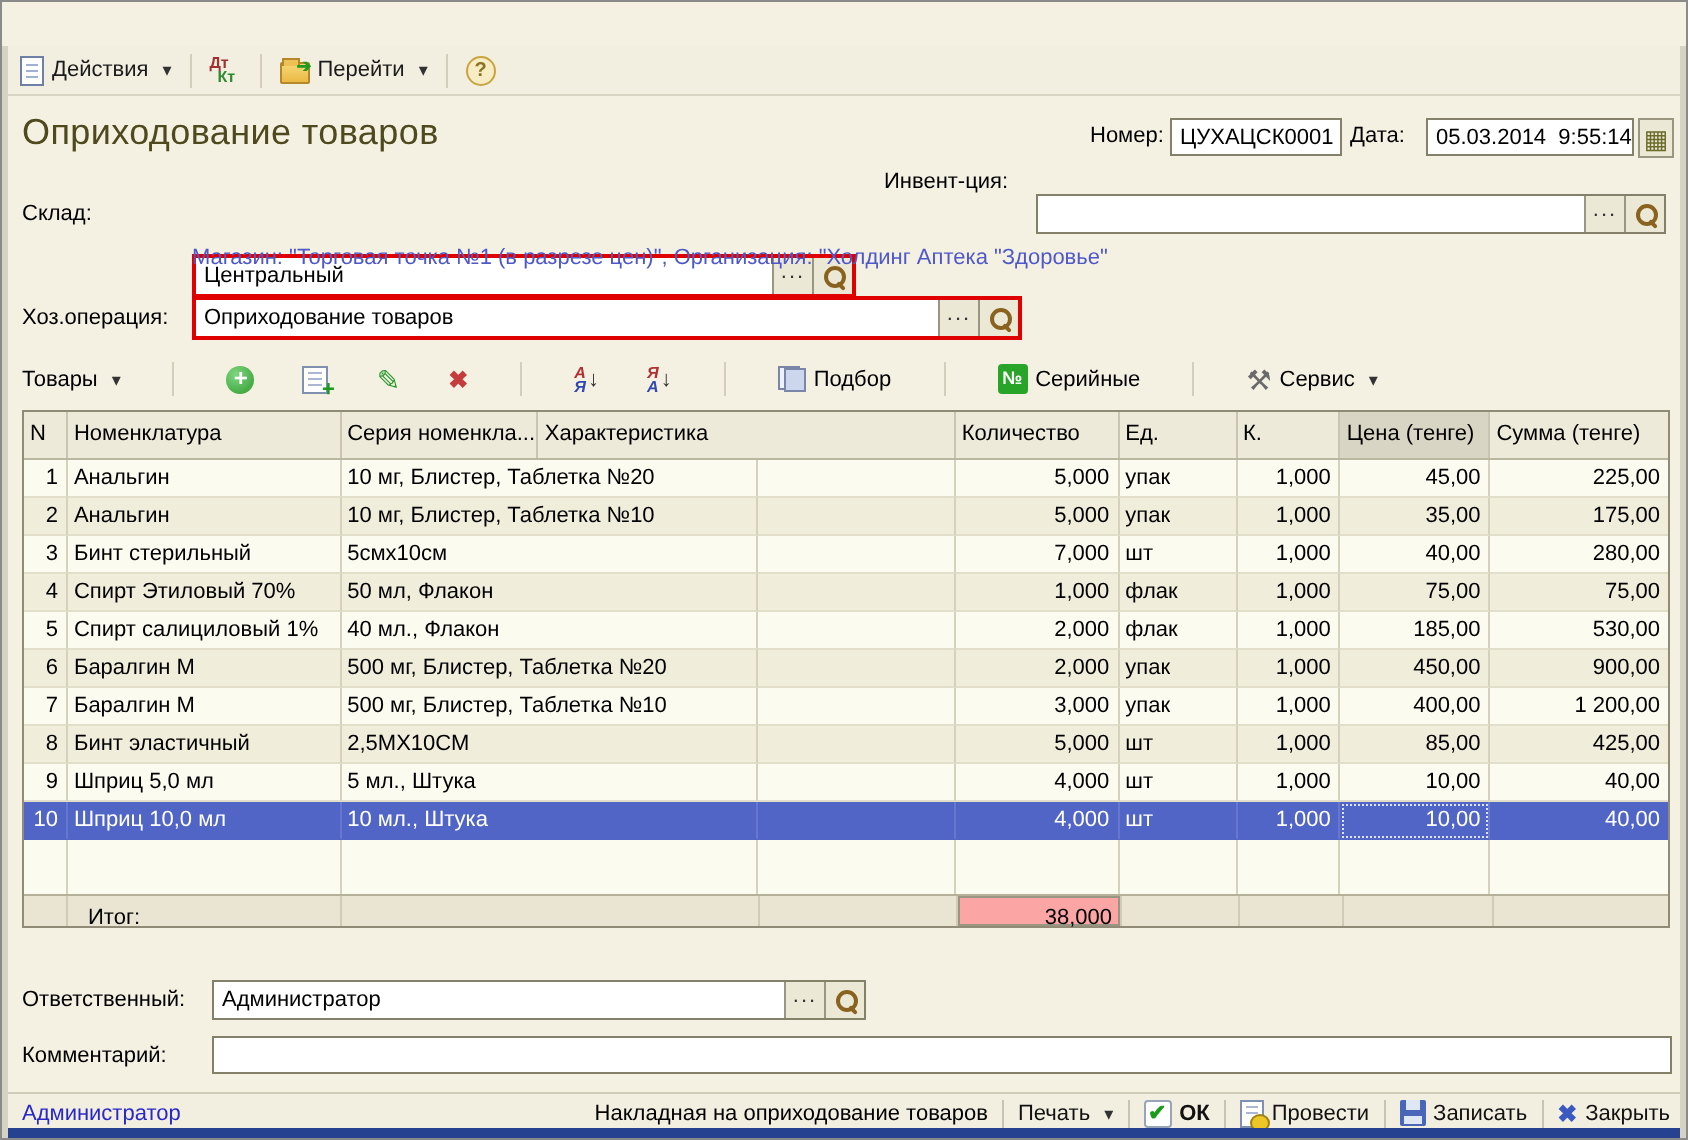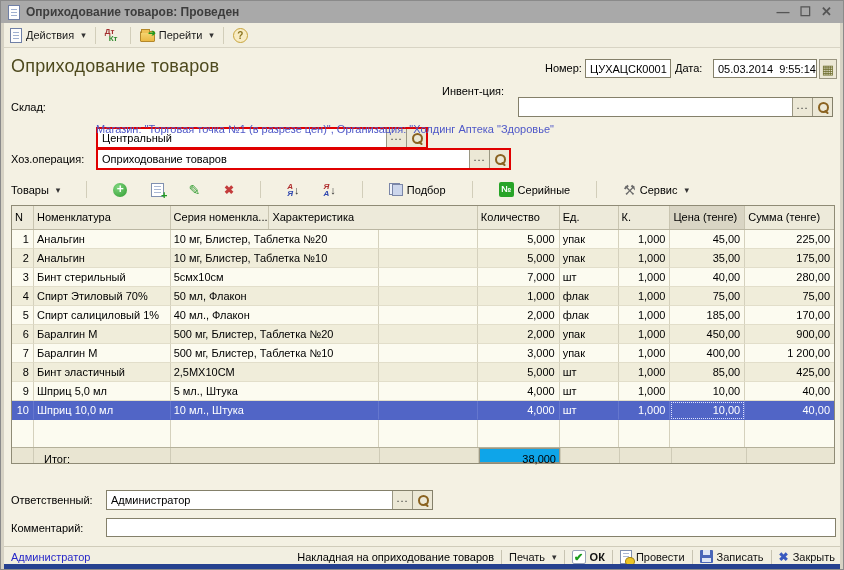--- a/index.html
+++ b/index.html
@@ -93,21 +93,21 @@
   .trow.sel .td.c-price { outline:1px dotted #dde2ff; outline-offset:-2px; }
   .c-n{width:22px; text-align:right;} .c-name{width:137px;} .c-char{width:209px;} .c-series{width:99px;}
   .c-qty{width:82px; text-align:right;} .c-unit{width:59px;} .c-k{width:52px; text-align:right;}
   .c-price{width:75px; text-align:right;} .c-sum{width:89px; text-align:right; border-right:none !important;}
   .th.c-n, .th.c-qty, .th.c-k, .th.c-price, .th.c-sum { text-align:left; }
   .filler { display:flex; height:27px; }
   .filler .td { border-bottom:none; height:27px; }
   .tfoot { display:flex; height:16px; background:#e9e5d2; border-top:1px solid #b4b09a; }
   .tf { padding:5px 4px 0 3px; border-right:1px solid #cfcbb7; white-space:nowrap; }
   .tf.label { padding-left:10px; }
-  .tf.white { background:#0ea5e9; box-shadow:inset 0 0 0 1px #9a9682; text-align:right; }
+  .tf.white { background:#fca5a5; box-shadow:inset 0 0 0 1px #9a9682; text-align:right; }
 
   
   .statusbar { position:absolute; left:0; top:545px; width:844px; height:20px; background:#f2efe1;
                border-top:1px solid #d0ccba; display:flex; align-items:center; padding:0 10px; font-size:11px; }
   .sb-user { color:#2828c8; }
   .sb-right { margin-left:auto; display:flex; align-items:center; gap:7px; }
   .sb-sep { width:1px; height:14px; background:#c8c4b2; }
   .sb-btn { display:flex; align-items:center; gap:4px; color:#111; }
   .sb-btn.ok { font-weight:bold; }
   .ico-ok { width:14px; height:14px; background:#fff; border:1px solid #9aa4b8; border-radius:2px;
@@ -123,29 +123,20 @@
   .ico-save::after { content:""; position:absolute; left:2px; bottom:1px; width:9px; height:4px; background:#dfe6f4; }
   .ico-close::before { content:"✖"; color:#3a5abf; font-size:12px; font-weight:bold; }
   .navy-strip { position:absolute; left:0; bottom:0; width:100%; height:5px; background:#26418f; }
   .side-frame { position:absolute; top:22px; bottom:0; width:3px; background:#d6d2c4; z-index:4; }
 </style>
 </head>
 <body>
 
 <div class="window">
 
-  <div class="titlebar">
-    <span class="doc-icon"></span>
-    <span class="titlebar-title">Оприходование товаров: Проведен</span>
-    <span class="win-btns">
-      <span class="win-btn">—</span>
-      <span class="win-btn">☐</span>
-      <span class="win-btn">✕</span>
-    </span>
-  </div>
 
   <div class="toolbar">
     <span class="tb-btn arrow">
       <span class="doc-icon"></span>
       <span>Действия</span>
     </span>
     <span class="tb-sep"></span>
     <span class="tb-btn">
       <span class="dtkt"></span>
     </span>
@@ -309,21 +300,21 @@
         </div>
         <div class="trow">
           <div class="td c-n">5</div>
           <div class="td c-name">Спирт салициловый 1%</div>
           <div class="td c-char">40 мл., Флакон</div>
           <div class="td c-series"></div>
           <div class="td c-qty">2,000</div>
           <div class="td c-unit">флак</div>
           <div class="td c-k">1,000</div>
           <div class="td c-price">185,00</div>
-          <div class="td c-sum">170,00</div>
+          <div class="td c-sum">530,00</div>
         </div>
         <div class="trow alt">
           <div class="td c-n">6</div>
           <div class="td c-name">Баралгин М</div>
           <div class="td c-char">500 мг, Блистер, Таблетка №20</div>
           <div class="td c-series"></div>
           <div class="td c-qty">2,000</div>
           <div class="td c-unit">упак</div>
           <div class="td c-k">1,000</div>
           <div class="td c-price">450,00</div>

